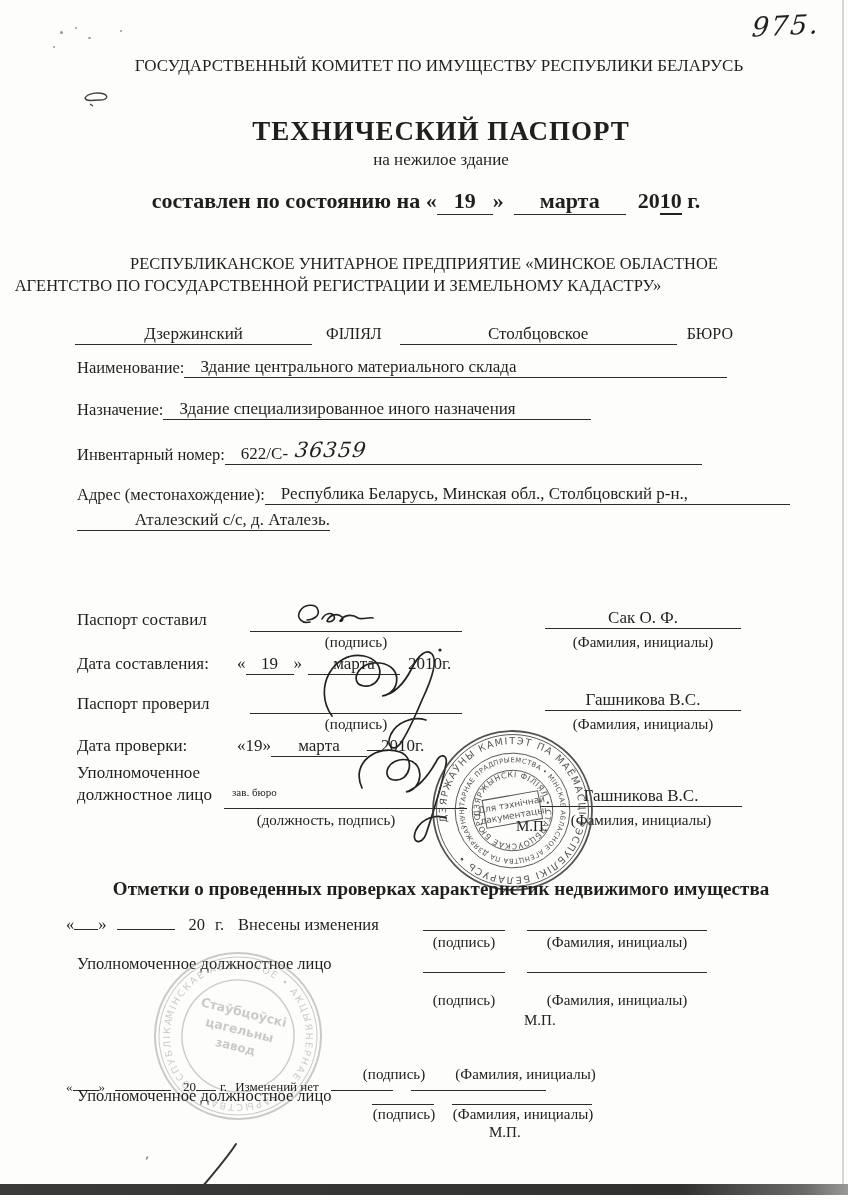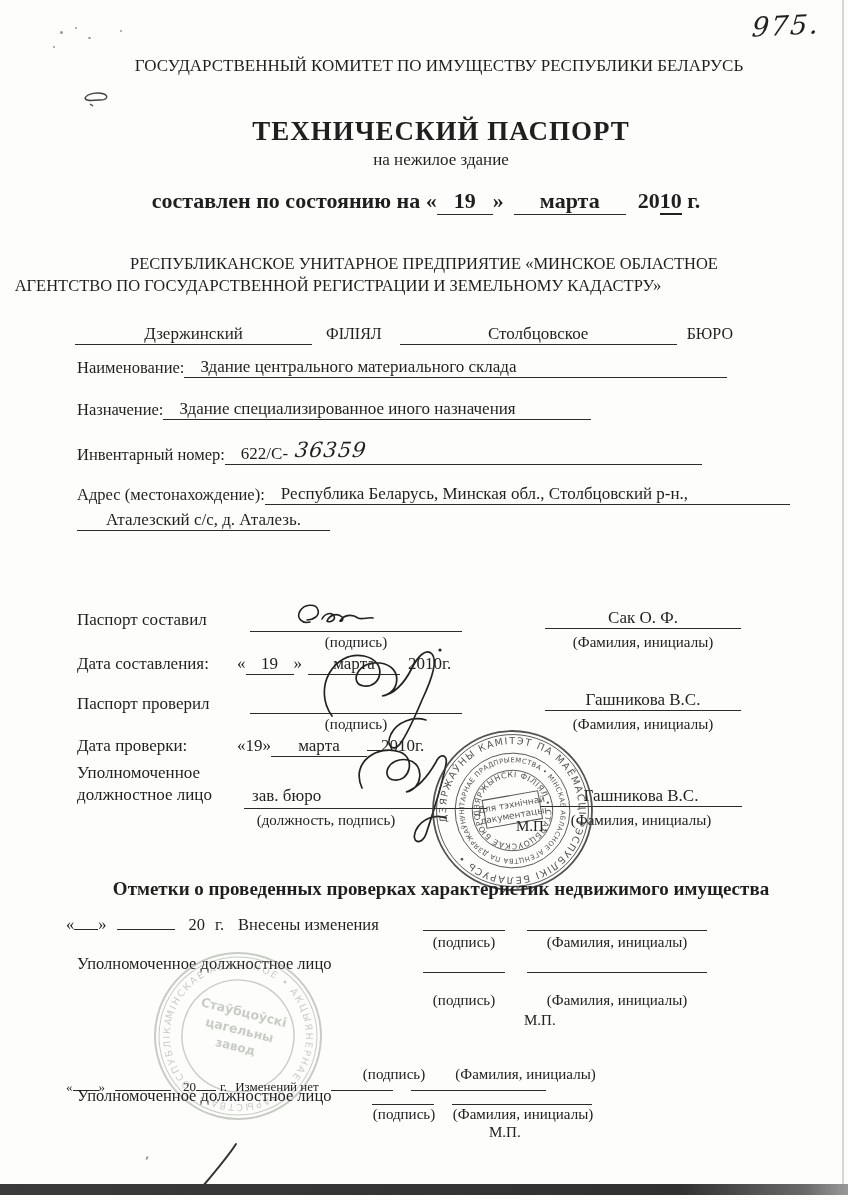--- a/index.html
+++ b/index.html
@@ -67,21 +67,21 @@
   <div class="abs fieldrow" style="left:77px;top:440px;width:625px">
     <span class="lab">Инвентарный номер:</span>
     <span class="fill grow"><span>622/С-</span><span class="hand" style="font-size:21px;margin-left:7px;position:relative;top:-2px;letter-spacing:1px">36359</span></span>
   </div>
 
   <div class="abs fieldrow" style="left:77px;top:484px;width:713px">
     <span class="lab">Адрес (местонахождение):</span>
     <span class="fill grow"><span>Республика Беларусь, Минская обл., Столбцовский р-н.,</span></span>
   </div>
   <div class="abs" style="left:77px;top:510px;font-size:17px">
-    <span class="ublank" style="width:253px;text-align:center">Аталезский  с/с, д. Аталезь.</span>
+    <span class="ublank" style="width:253px;text-align:right">Аталезский  с/с, д. Аталезь.</span>
   </div>
 
 
   <div class="abs" style="left:77px;top:610px;font-size:17px">Паспорт составил</div>
   <div class="abs lineblock" style="left:250px;top:608px;width:212px;height:23px"></div>
   <svg class="abs" style="left:292px;top:600px" width="120" height="34" viewBox="0 0 120 34">
     <path d="M18,22 C10,24 4,18 8,11 C12,4 24,3 26,10 C28,16 21,20 15,20 M30,19 C33,13 40,12 42,16 C44,20 38,23 35,21 C38,14 46,13 50,17 C52,19 50,22 48,21 C53,13 62,15 66,18 C70,20 76,17 81,18" fill="none" stroke="#222" stroke-width="1.6" stroke-linecap="round"></path>
   </svg>
   <div class="abs c cap" style="left:250px;top:634px;width:212px">(подпись)</div>
   <div class="abs c lineblock" style="left:545px;top:608px;width:196px;font-size:17px">Сак О. Ф.</div>
@@ -103,21 +103,21 @@
     <circle cx="122" cy="14" r="1.6" fill="#222"></circle>
   </svg>
 
   <div class="abs" style="left:77px;top:736px;font-size:17px">Дата проверки:</div>
   <div class="abs" style="left:237px;top:736px;font-size:17px">
     <span>«19»</span><span class="ublank" style="width:96px">марта</span><span class="ublank" style="width:14px"></span><span>2010г.</span>
   </div>
 
   <div class="abs" style="left:77px;top:763px;font-size:17px">Уполномоченное</div>
   <div class="abs" style="left:77px;top:785px;font-size:17px">должностное лицо</div>
-  <div class="abs lineblock" style="left:244px;top:786px;width:235px;height:22px;font-size:17px;padding-left:8px">
+  <div class="abs lineblock" style="left:224px;top:786px;width:235px;height:22px;font-size:11px;padding-left:8px">
     <span>зав. бюро</span>
   </div>
   <div class="abs c cap" style="left:226px;top:812px;width:200px">(должность, подпись)</div>
   <div class="abs c lineblock" style="left:540px;top:786px;width:202px;font-size:17px">Гашникова В.С.</div>
   <div class="abs c cap" style="left:540px;top:812px;width:202px">(Фамилия, инициалы)</div>
 
   <div class="abs cap" style="left:516px;top:818px">М.П.</div>
 
   <svg class="abs" style="left:348px;top:740px" width="125" height="112" viewBox="0 0 125 112">
     <path d="M14,48 C2,22 30,4 52,12 C68,18 62,42 46,40 C32,38 40,16 60,20 C78,24 74,50 58,52 C70,48 80,36 88,22 C92,13 100,14 98,24 C94,46 84,76 78,94 C74,106 62,103 68,90 C74,78 88,74 98,78" fill="none" stroke="#222" stroke-width="1.7" stroke-linecap="round"></path>

